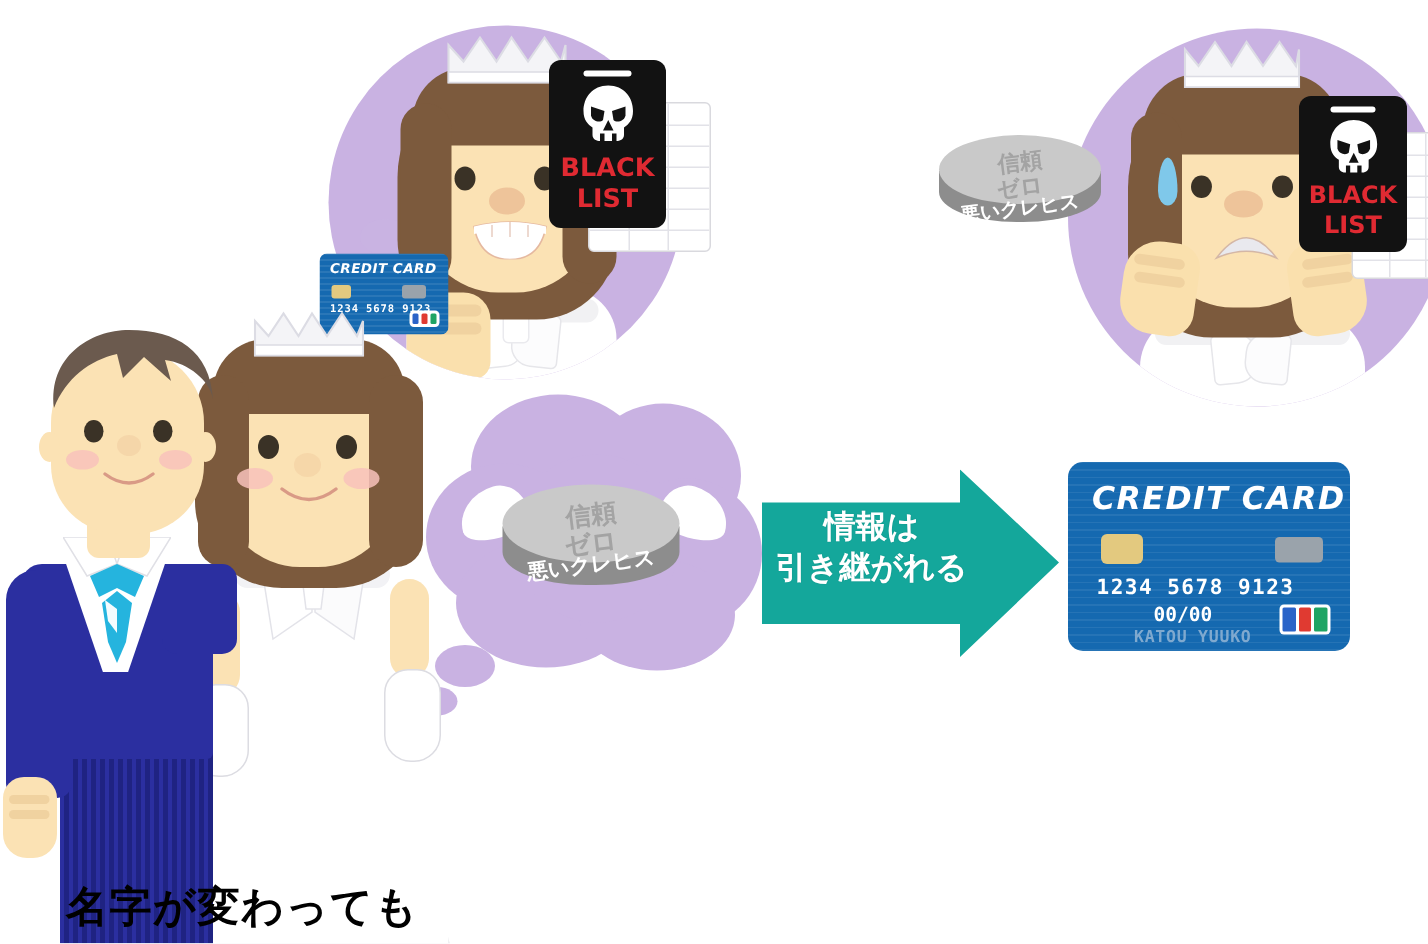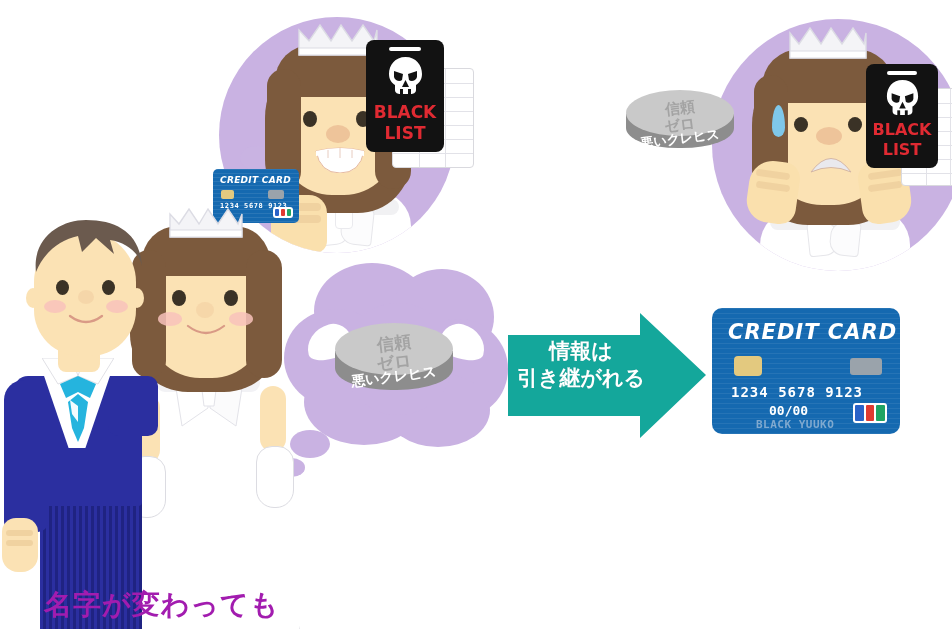--- a/index.html
+++ b/index.html
@@ -12,21 +12,21 @@
   .circle-bubble{border-radius:50%;background:#c9b2e2;}
 
   
   .cloud-lobe{position:absolute;border-radius:50%;background:#c9b2e2;}
 
   
   .caption{
     position:absolute;
     font-family:"DejaVu Sans","Liberation Sans",sans-serif;
     font-weight:700;
-    color:#a21caf;
+    color:#000000;
     letter-spacing:1px;
     white-space:nowrap;
   }
 
   
   .arrow-wrap{position:absolute;}
   .arrow-text{
     position:absolute;
     color:#ffffff;
     font-family:"DejaVu Sans","Liberation Sans",sans-serif;
@@ -439,21 +439,21 @@
   </div>
   <div class="arrow-text" style="left:516px;top:365px;width:130px;">引き継がれる</div>
   <div class="arrow-text" style="left:516px;top:338px;width:130px;">情報は</div>
 
   <div class="ccard" style="left:712px;top:308px;width:188px;height:126px;">
     <div class="cc-title" style="left:16px;top:12px;font-size:21px;">CREDIT CARD</div>
     <div class="cc-chip" style="left:22px;top:48px;width:28px;height:20px;"></div>
     <div class="cc-holo" style="left:138px;top:50px;width:32px;height:17px;"></div>
     <div class="cc-num" style="left:19px;top:76px;font-size:14px;letter-spacing:1px;">1234  5678  9123</div>
     <div class="cc-exp" style="left:57px;top:95px;font-size:13px;">00/00</div>
-    <div class="cc-name" style="left:44px;top:110px;font-size:11px;letter-spacing:.5px;">BLACK YUUKO</div>
+    <div class="cc-name" style="left:44px;top:110px;font-size:11px;letter-spacing:.5px;">KATOU YUUKO</div>
     <div class="cc-logo" style="left:141px;top:95px;width:34px;height:20px;">
       <i style="background:#2a63c8"></i>
         <i style="background:#e03a31"></i>
         <i style="background:#1fa463"></i>
     </div>
   </div>
 
   <div class="caption" style="left:44px;top:586px;font-size:28px;">名字が変わっても</div>
 
 </div>

